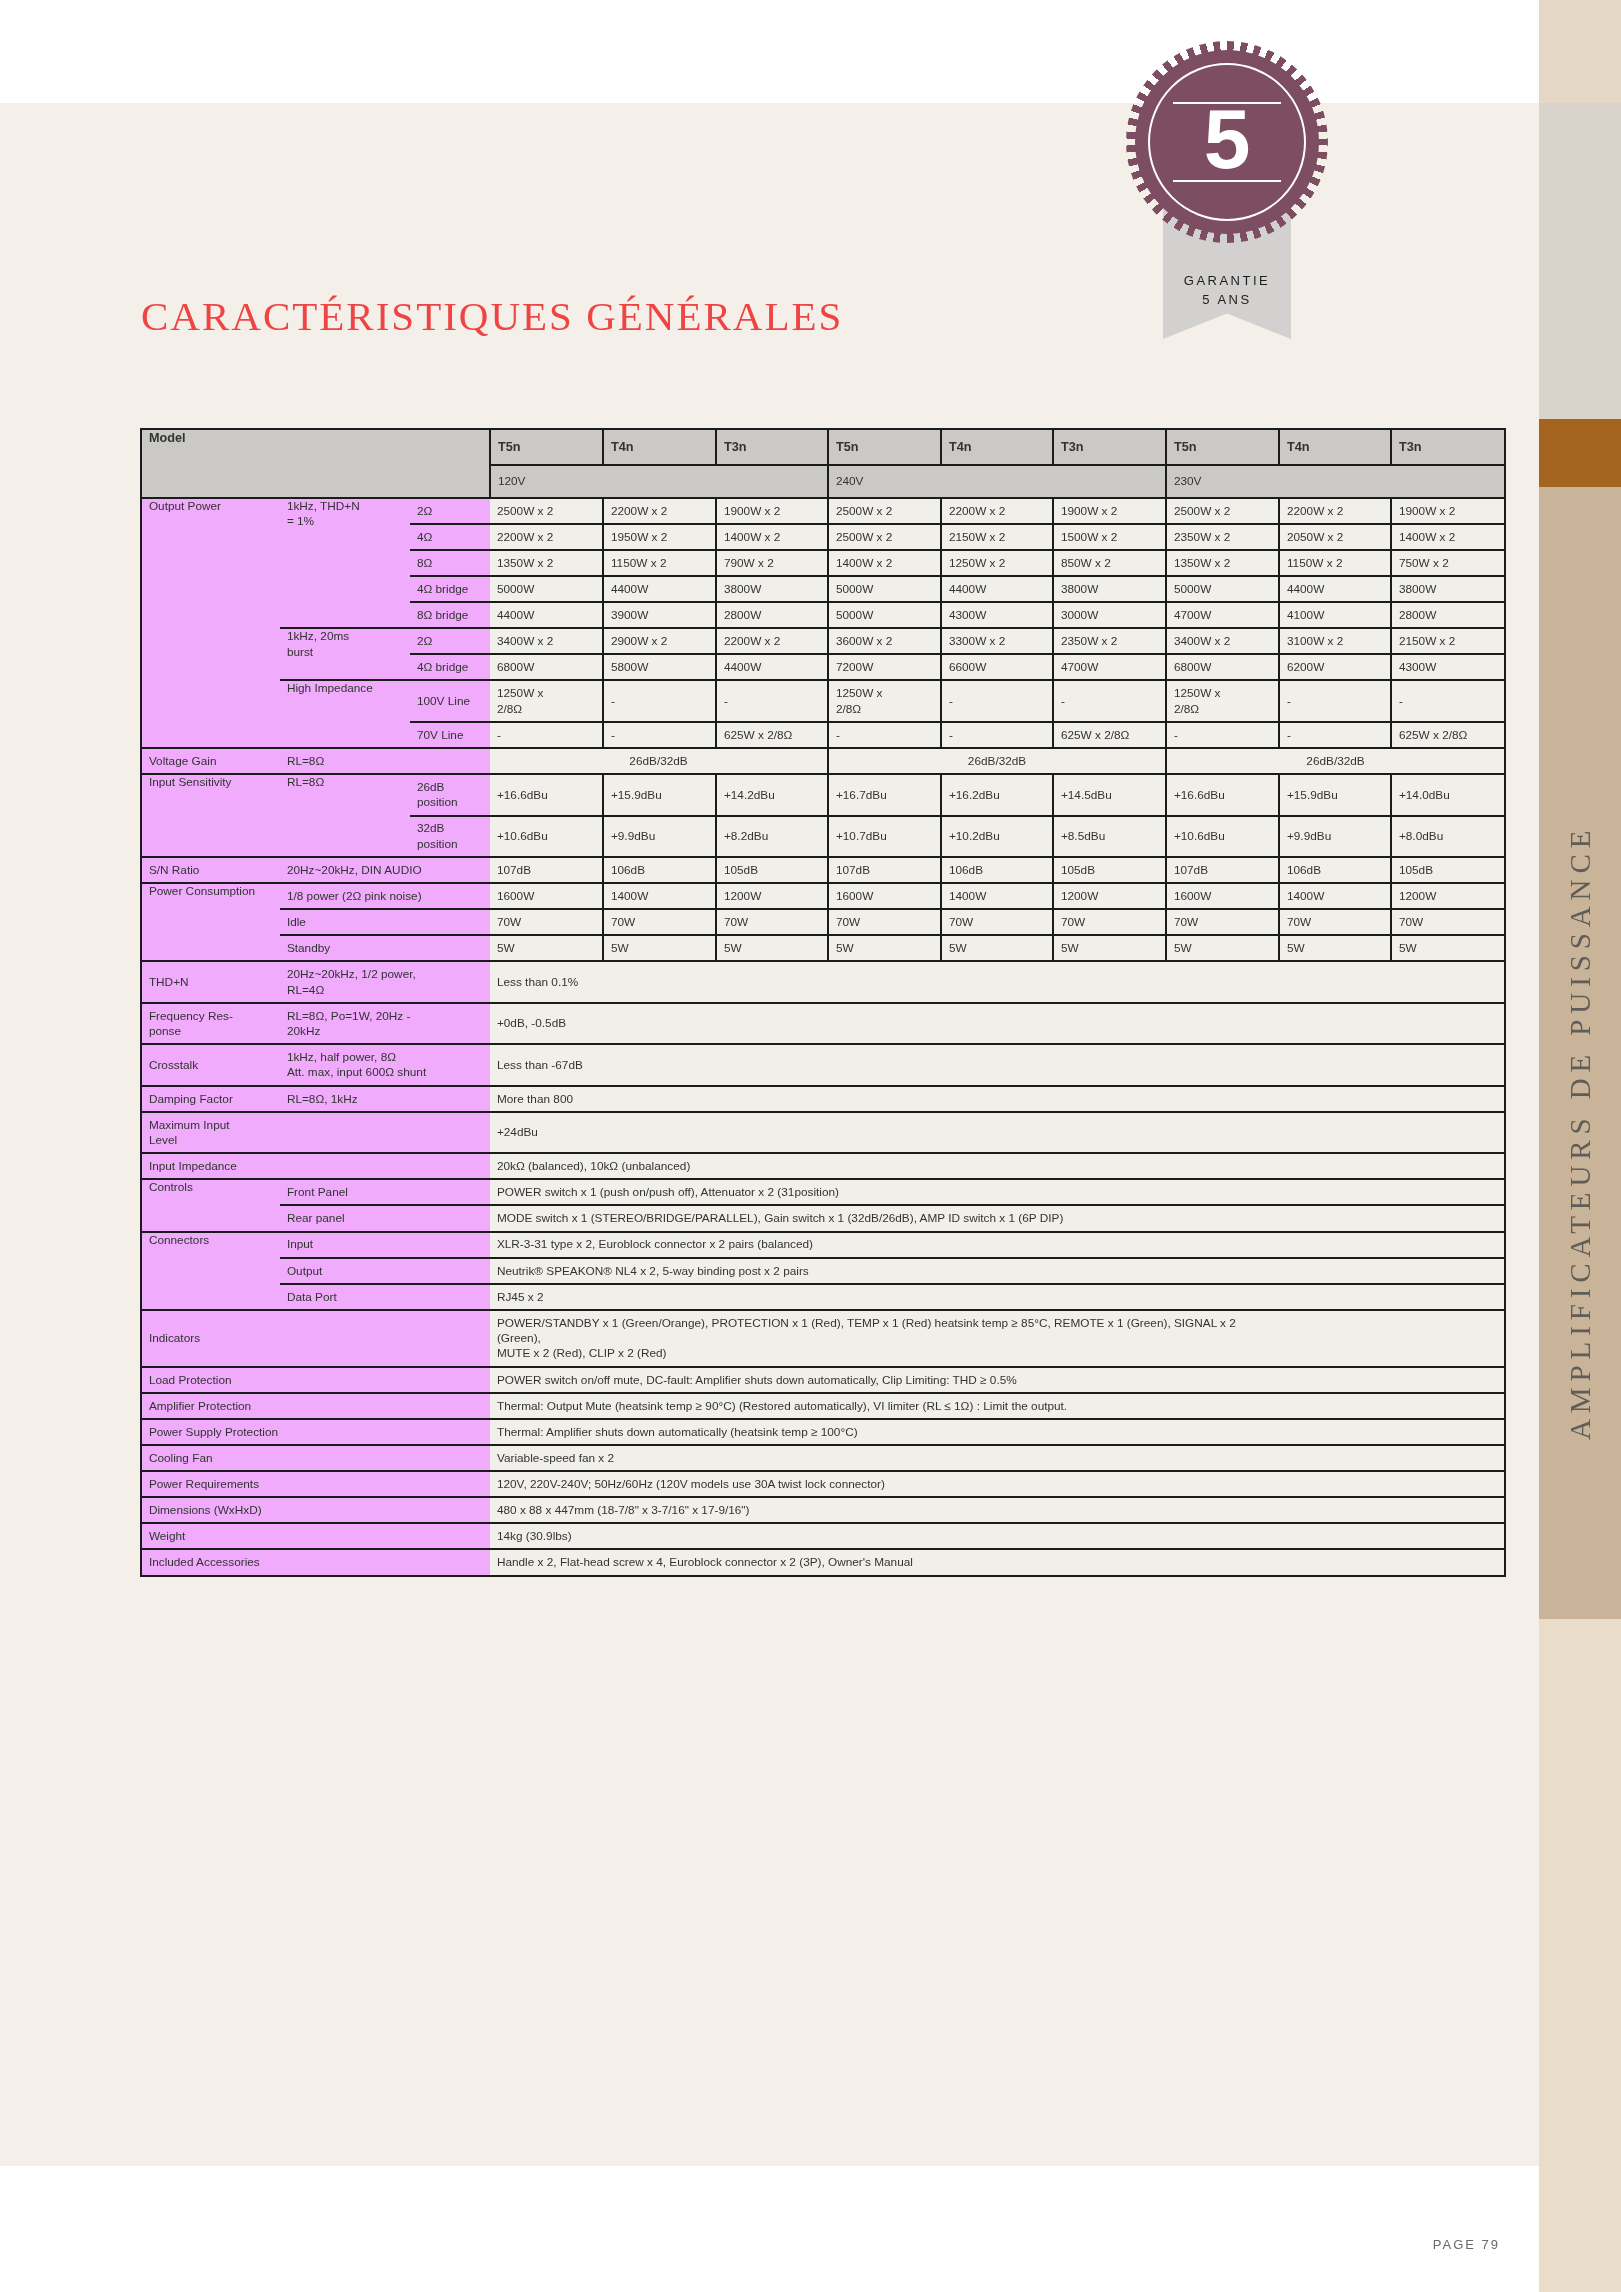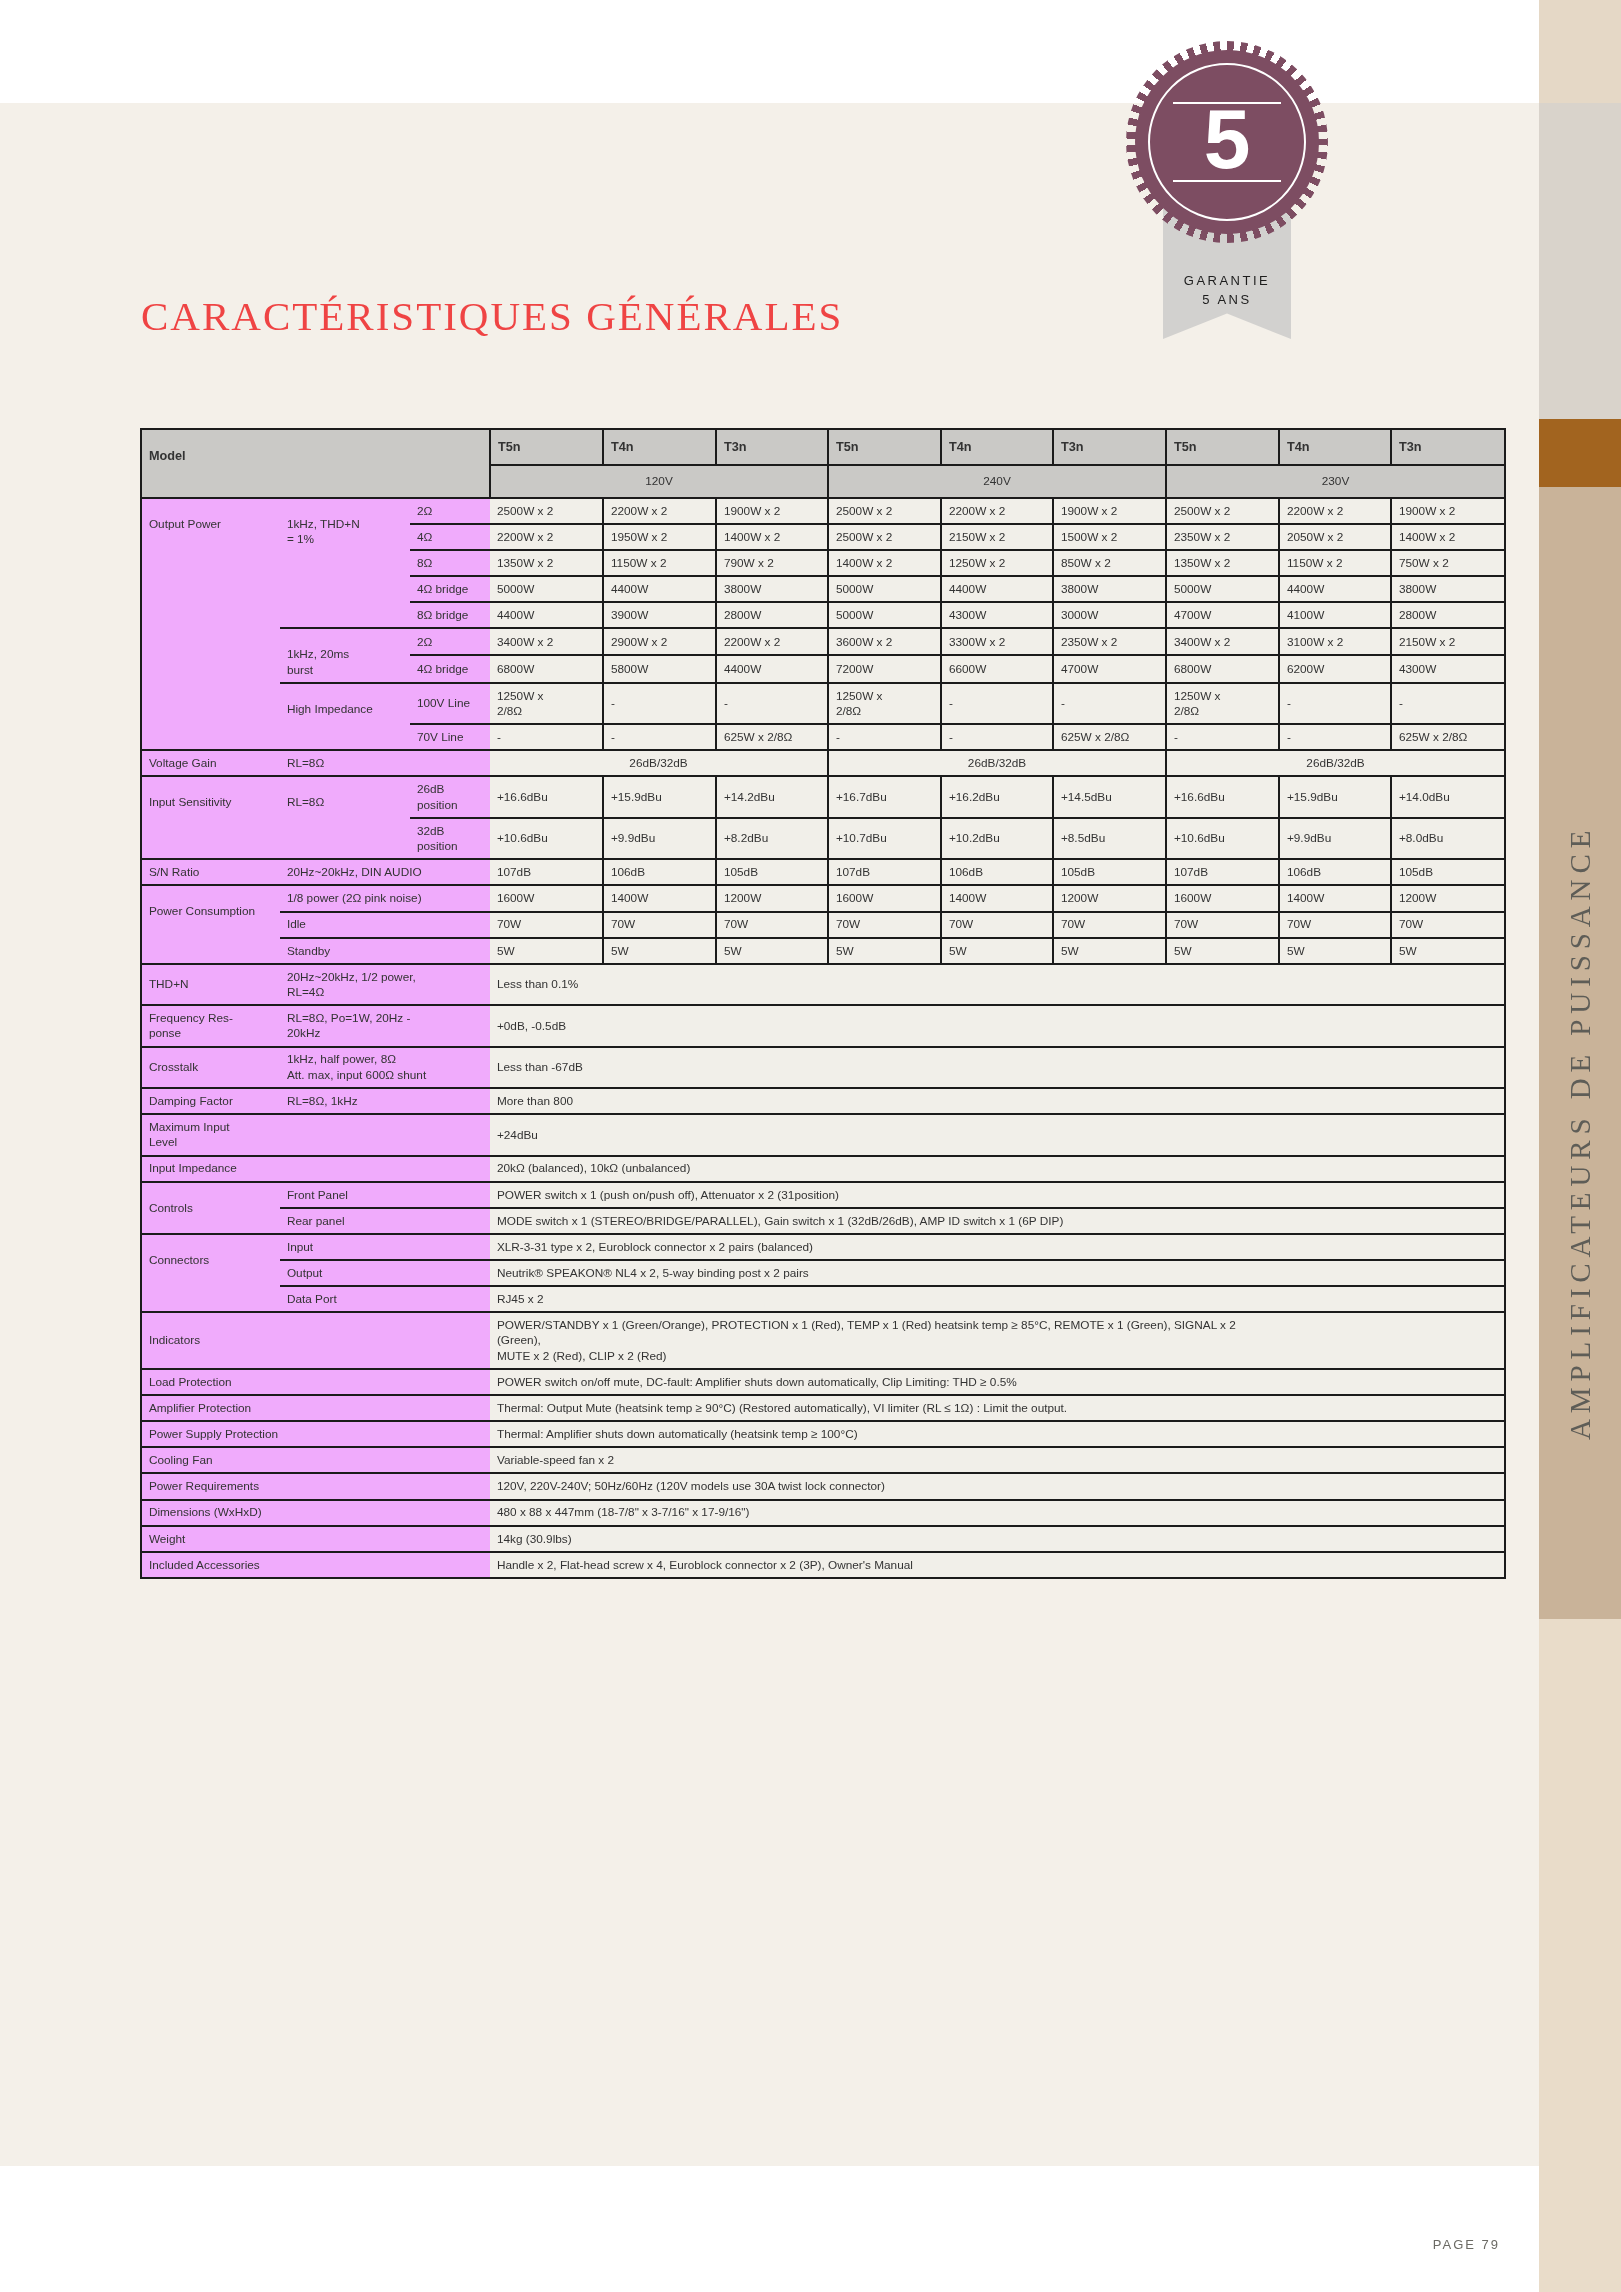--- a/index.html
+++ b/index.html
@@ -31,26 +31,26 @@
   .seal-line.top{top:24%;}
   .seal-line.bottom{bottom:24%;}
   .seal-number{position:absolute;left:0;top:50%;width:100%;transform:translateY(-53%);
                text-align:center;color:#ffffff;font-size:84px;font-weight:600;line-height:1;}
   
   table.spec{position:absolute;left:140px;top:428px;width:1362px;border-collapse:collapse;
              table-layout:fixed;font-size:11.8px;line-height:1.3;color:#333333;
              border:2px solid #1b1b1b;border-top-width:2.9px;}
   table.spec td,table.spec th{padding:4.9px 6.9px 3.9px 6.9px;vertical-align:middle;
              border-bottom:2px solid #1b1b1b;white-space:pre-line;overflow:hidden;}
-  table.spec td[rowspan],table.spec th[rowspan]{vertical-align:top;padding-top:18px;}
+  table.spec td[rowspan],table.spec th[rowspan]{vertical-align:top;padding-top:0;}
   th.hmodel{background:#cac9c6;text-align:left;font-weight:bold;font-size:12.7px;
             border-bottom:3.9px solid #1b1b1b;}
   th.hname{background:#cac9c6;text-align:left;font-weight:bold;font-size:12.7px;height:25.5px;
            border-left:2px solid #1b1b1b;border-bottom:2.9px solid #1b1b1b;}
-  td.hv{background:#cac9c6;text-align:center;height:21.6px;border-left:2px solid #1b1b1b;
+  td.hv{background:#cac9c6;height:21.6px;border-left:2px solid #1b1b1b;
         border-bottom:3.9px solid #1b1b1b;}
   .lbl{background:#f0abfc;}
   .dat{background:#f1efe9;border-left:2px solid #1b1b1b;}
   .nl{border-left:0;}
   .gb{border-left-width:2.9px !important;}
   .ctr{text-align:center;}
   .b3{border-bottom-width:2.9px !important;}
   
   .vtext{position:absolute;left:1553px;top:750px;width:55px;height:765px;
          display:flex;align-items:center;justify-content:center;

